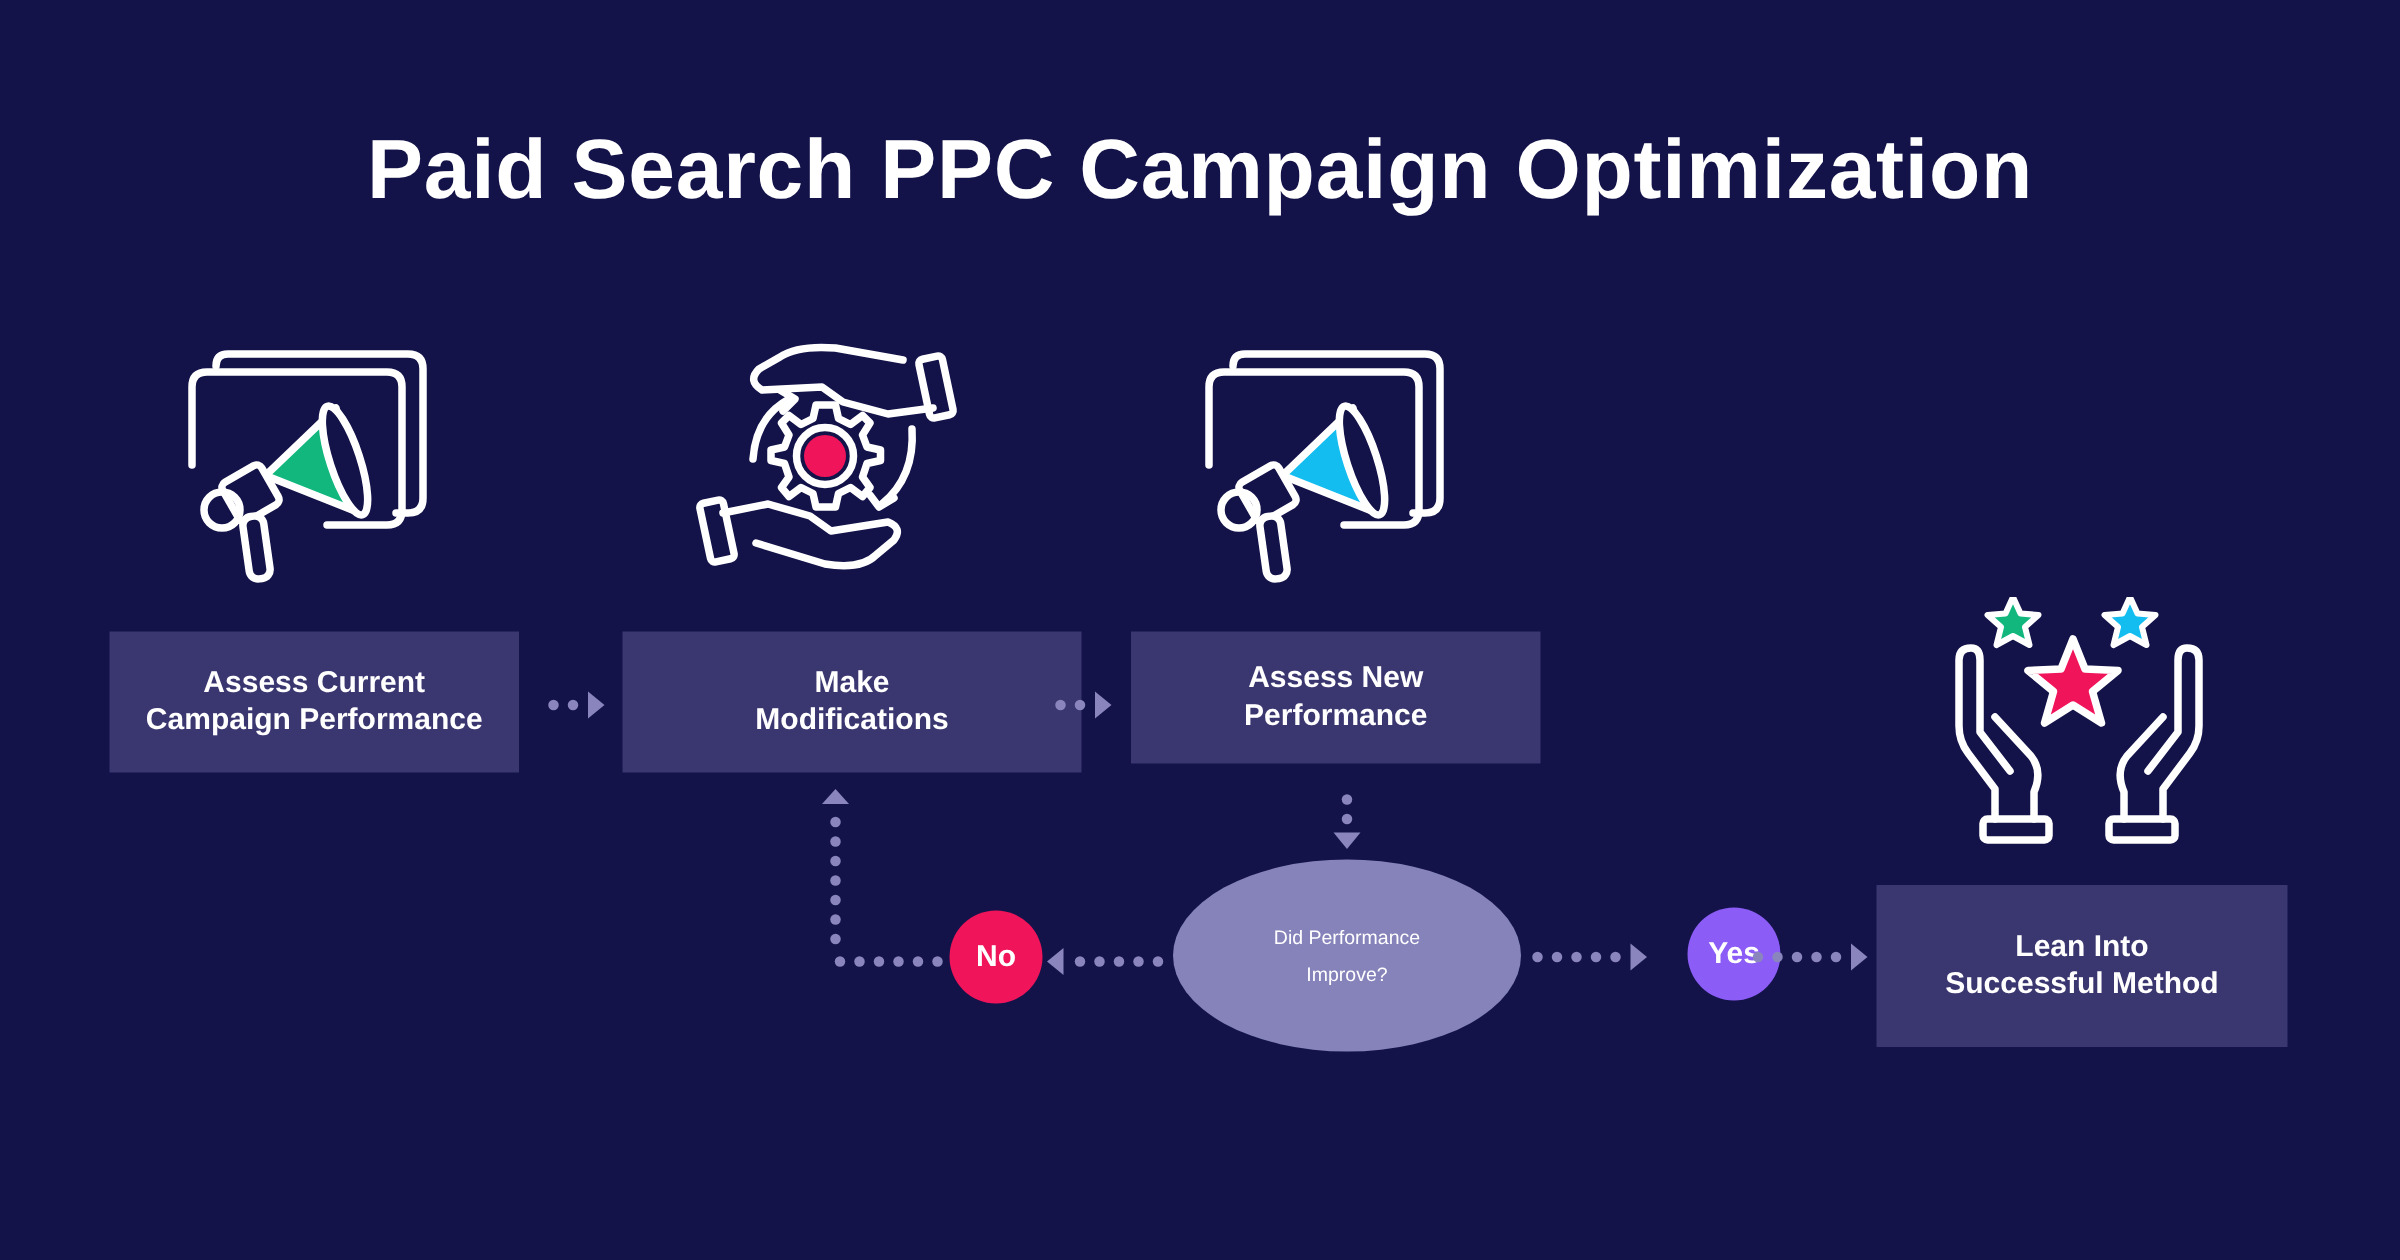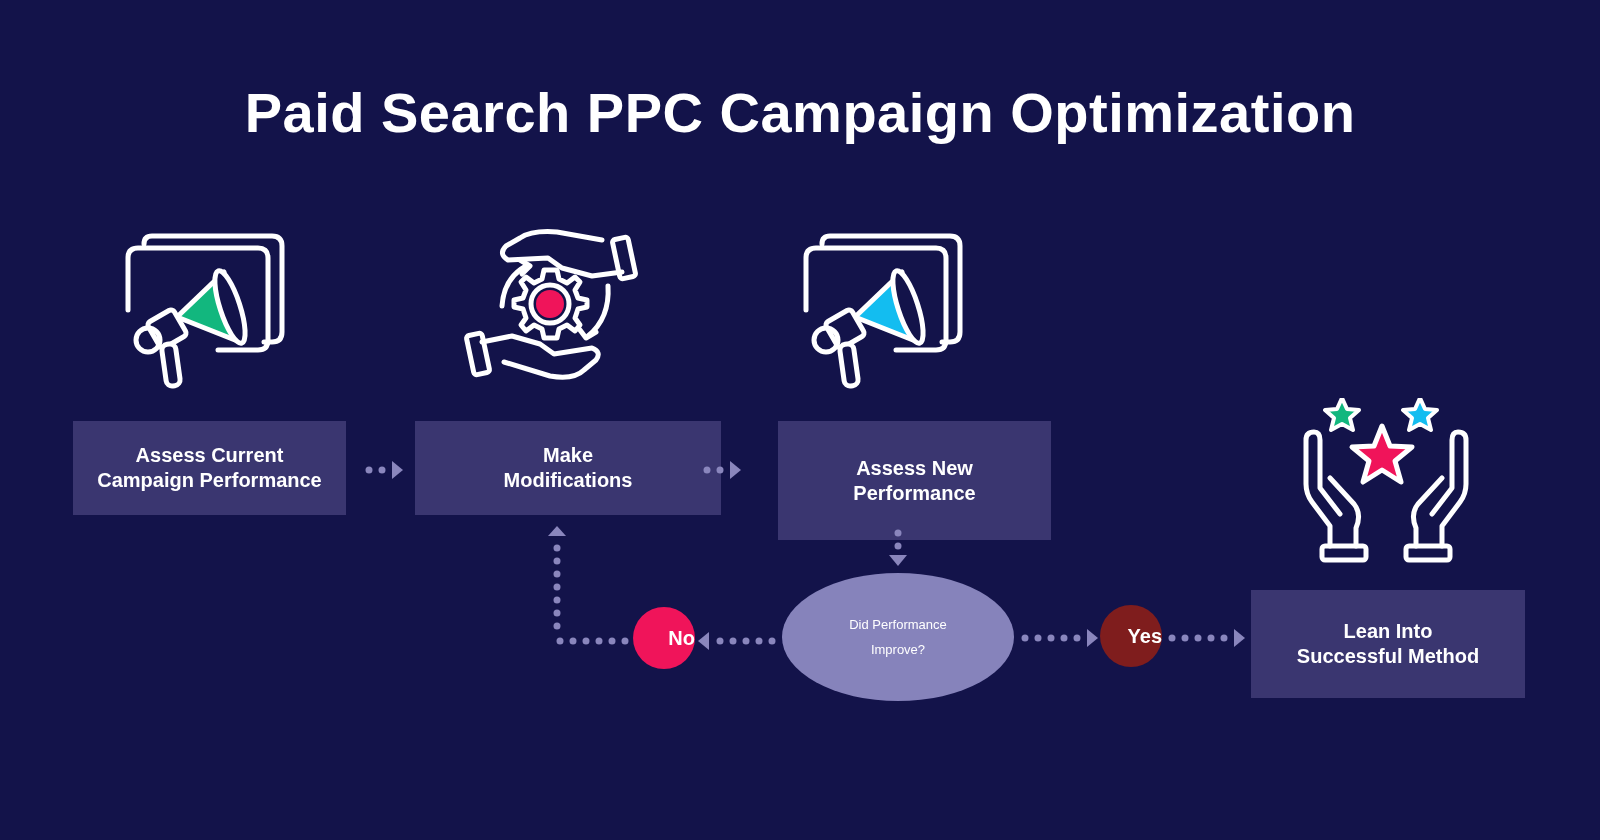--- a/index.html
+++ b/index.html
@@ -26,21 +26,21 @@
   .dot { fill:#8a86bd; }
   .tri { fill:#8a86bd; }
   .ellipse {
     position:absolute; left:782px; top:573px; width:232px; height:128px;
     border-radius:50%; background:#8683bb;
     display:flex; align-items:center; justify-content:center;
     text-align:center; font-size:13px; line-height:25px; white-space:pre-line;
   }
   .badge {
     position:absolute; width:62px; height:62px; border-radius:50%;
-    display:flex; align-items:center; justify-content:flex-end;
+    display:flex; align-items:center; justify-content:center;
     font-size:20px; font-weight:600;
   }
   svg.overlay { position:absolute; left:0; top:0; }
 </style>
 </head>
 <body>
 
 <div class="title">Paid Search PPC Campaign Optimization</div>
 
 <svg class="icon" style="left:122px;top:232px" width="180" height="165" viewBox="0 0 180 165">
@@ -102,38 +102,38 @@
 </svg>
 
 <div class="box" style="left:73px;top:421px;width:273px;height:94px">
   <span>Assess Current
 Campaign Performance</span>
 </div>
 <div class="box" style="left:415px;top:421px;width:306px;height:94px">
   <span>Make
 Modifications</span>
 </div>
-<div class="box" style="left:778px;top:421px;width:273px;height:119px">
+<div class="box" style="left:754px;top:421px;width:273px;height:88px">
   <span>Assess New
 Performance</span>
 </div>
 <div class="box" style="left:1251px;top:590px;width:274px;height:108px">
   <span>Lean Into
 Successful Method</span>
 </div>
 
 <div class="ellipse">
   <span>Did Performance
 Improve?</span>
 </div>
 
 <div class="badge" style="left:633px;top:607px;background:#f0145a">
   <span>No</span>
 </div>
-<div class="badge" style="left:1100px;top:605px;background:#7f1d1d">
+<div class="badge" style="left:1125px;top:605px;background:#8b5cf6">
   <span>Yes</span>
 </div>
 
 <svg class="overlay" width="1600" height="840">
 
   <g>
     <circle class="dot" cx="369" cy="470" r="3.5"></circle>
     <circle class="dot" cx="382" cy="470" r="3.5"></circle>
     <polygon class="tri" points="392,461 403,470 392,479"></polygon>
   </g>

